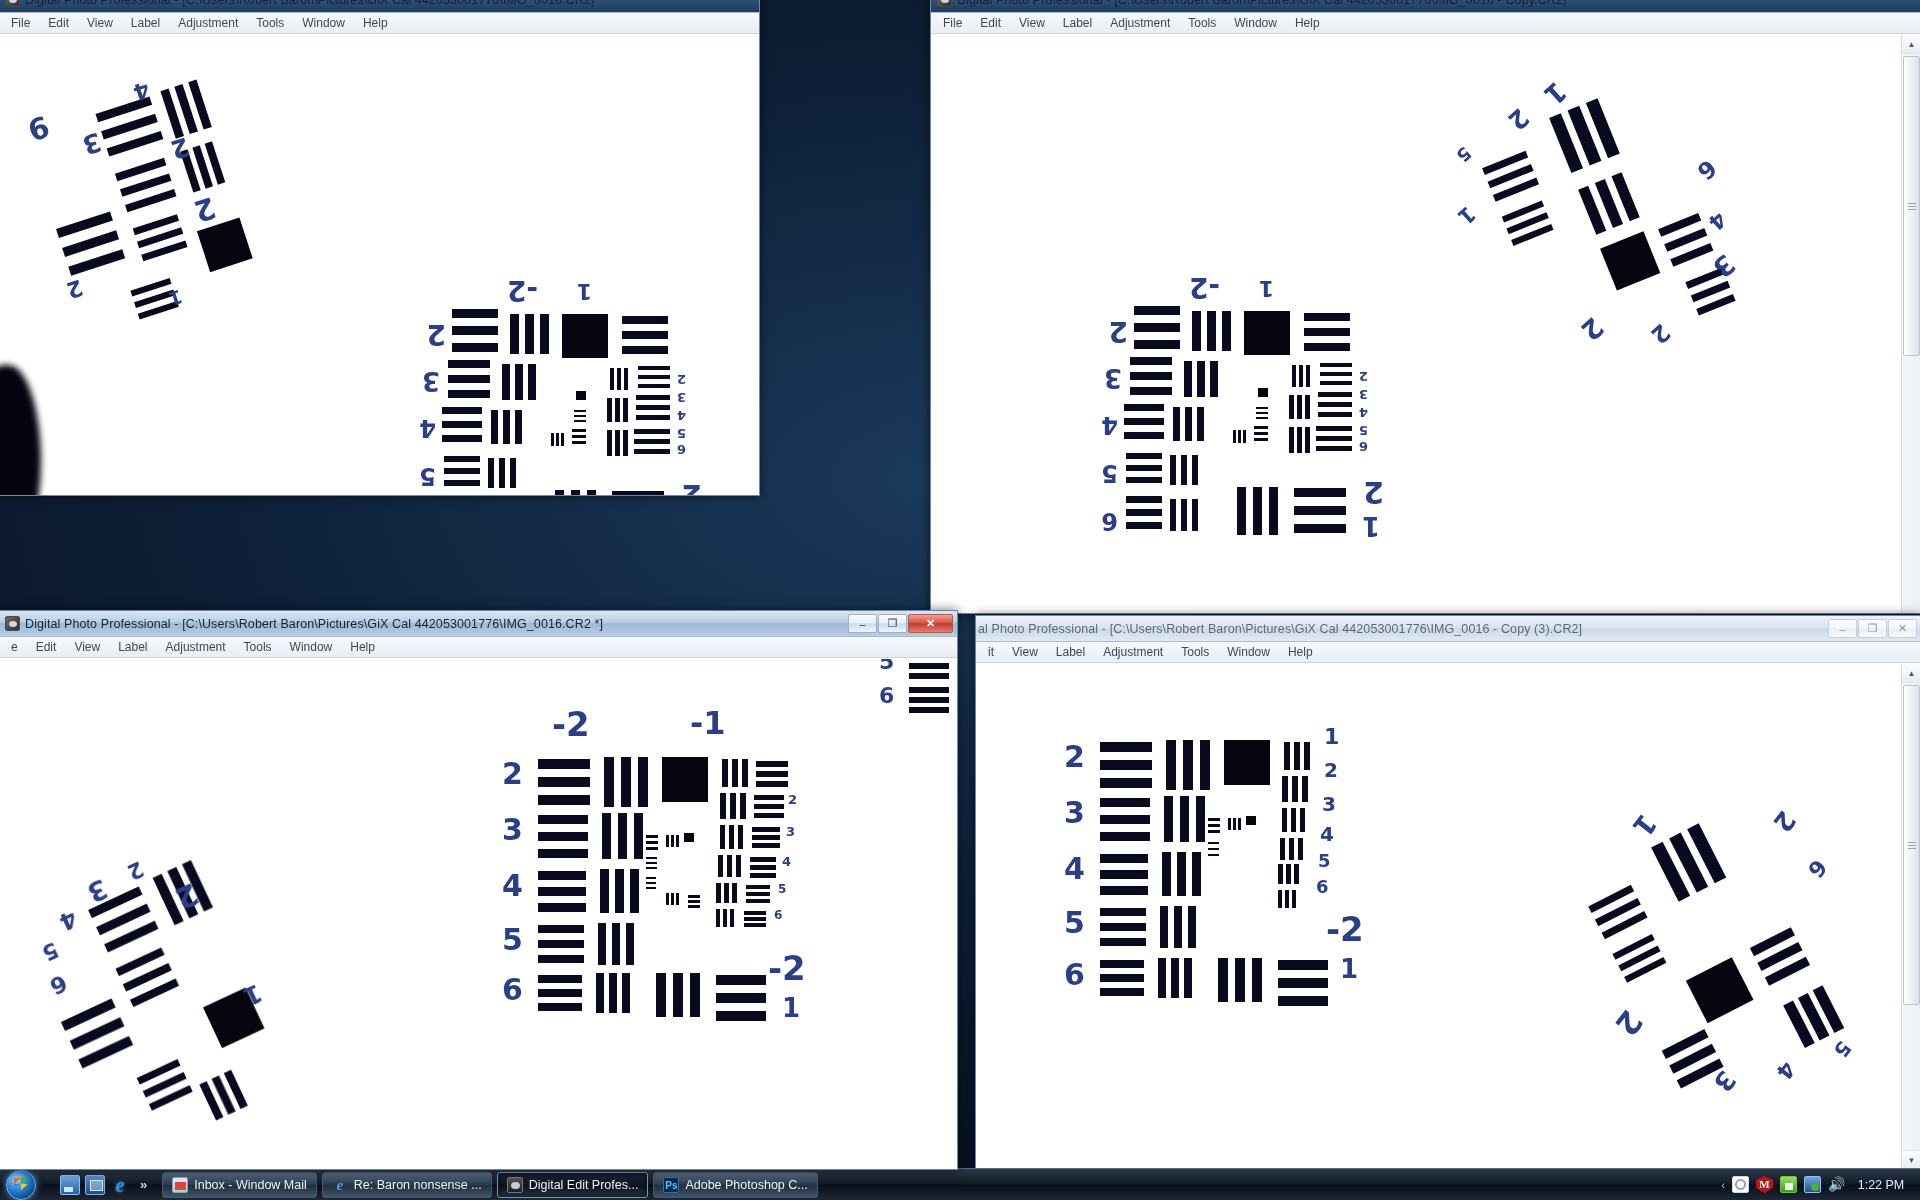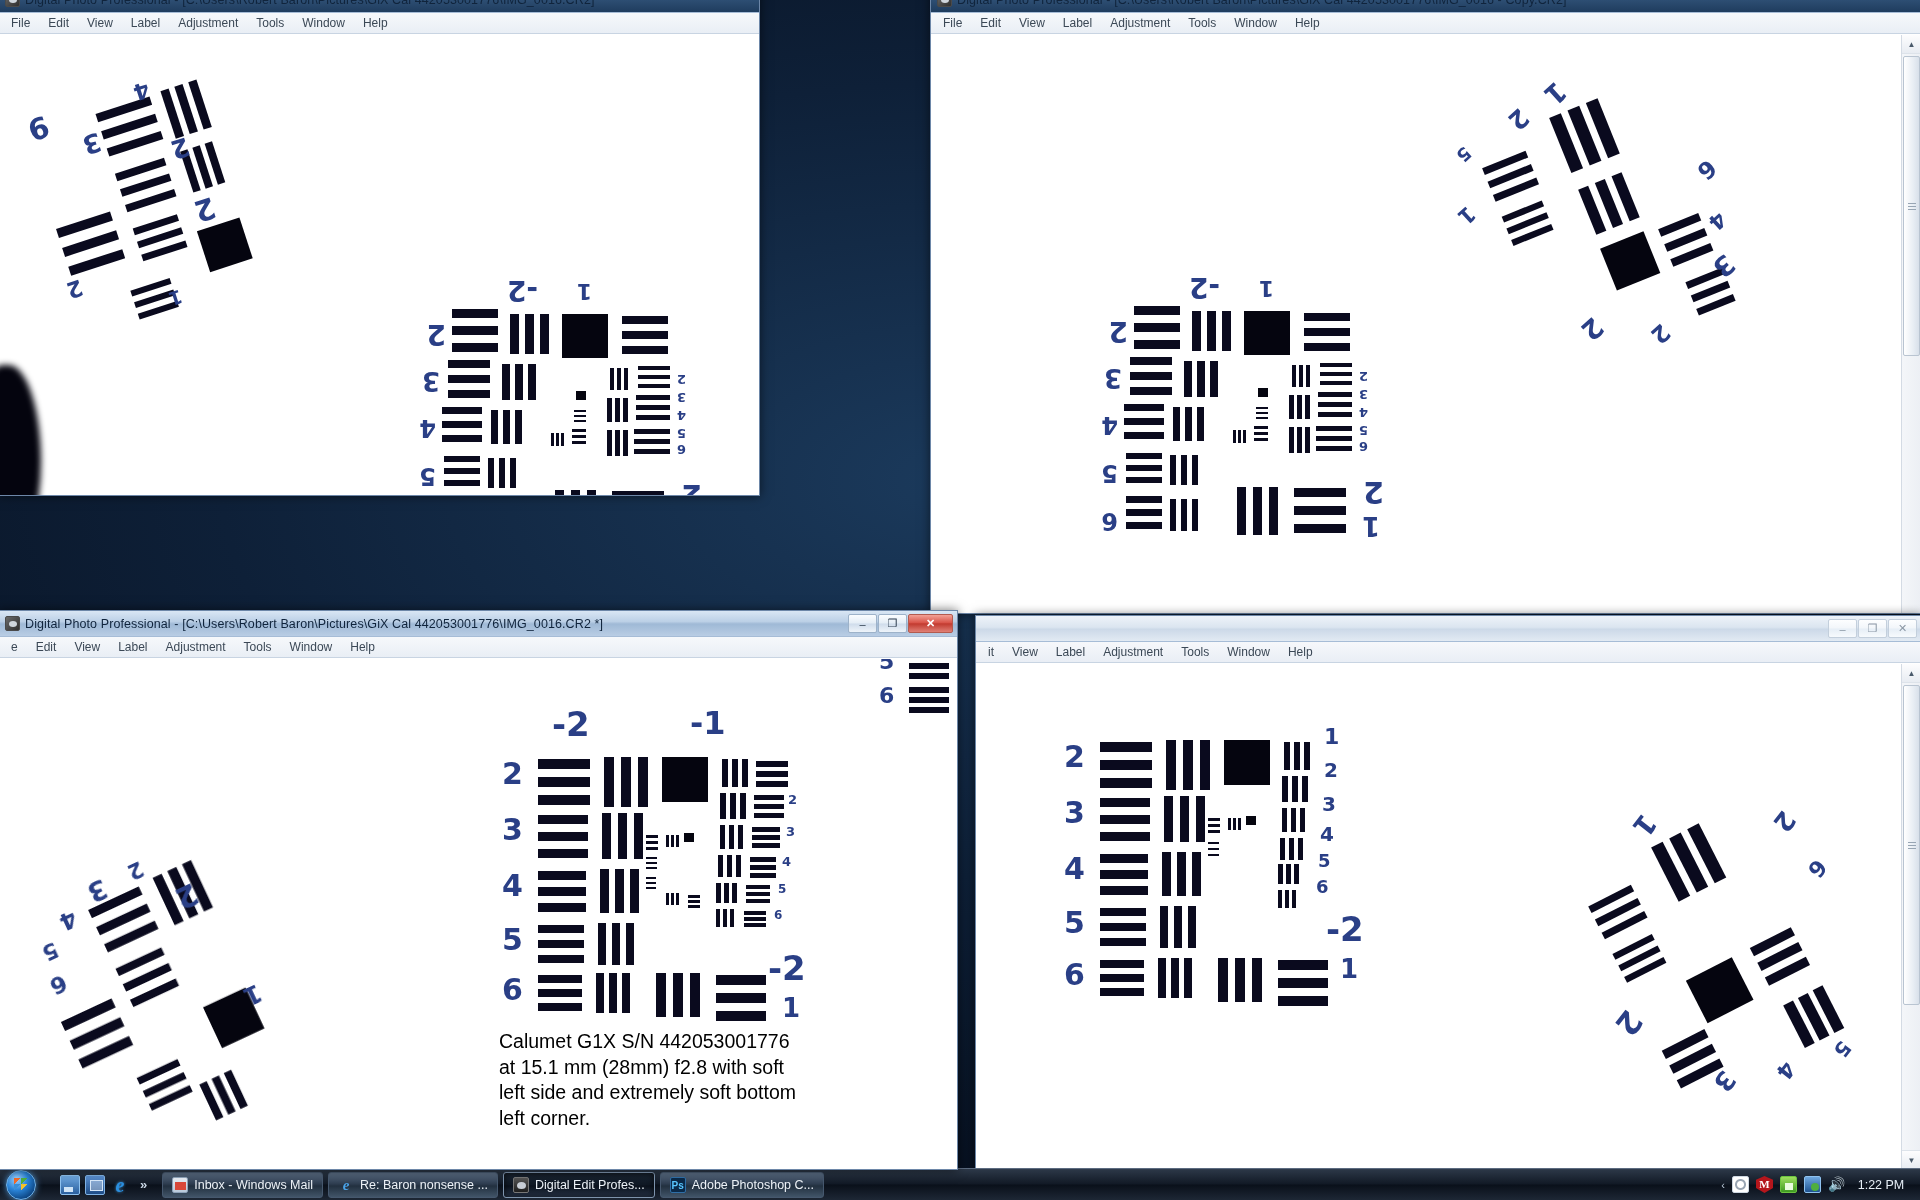--- a/index.html
+++ b/index.html
@@ -608,27 +608,27 @@
           <div class="bar" style="left:180px;top:248px;width:9px;height:44px;"></div>
           <div class="lbl" style="left:46px;top:68px;font-size:26px;transform:rotate(180deg);">6</div>
           <div class="lbl" style="left:54px;top:32px;font-size:24px;transform:rotate(180deg);">5</div>
           <div class="lbl" style="left:86px;top:8px;font-size:26px;transform:rotate(180deg);">4</div>
           <div class="lbl" style="left:128px;top:-10px;font-size:30px;transform:rotate(180deg);">3</div>
           <div class="lbl" style="left:178px;top:-10px;font-size:24px;transform:rotate(180deg);">2</div>
           <div class="lbl" style="left:214px;top:36px;font-size:34px;transform:rotate(180deg);">2</div>
           <div class="lbl" style="left:236px;top:168px;font-size:28px;transform:rotate(180deg);">1</div>
         </div>
 
-        <div class="caption" style="left:500px; top:370px;">Calumet G1X S/N 442053001776 at 15.1 mm (28mm) f2.8 with soft left side and extremely soft bottom left corner.</div>
       </div>
     </div>
   </div>
 
   <div class="win" id="w4" style="left:975px; top:615px; width:947px; height:555px;">
     <div class="titlebar inactive">
+      <div class="win-title" style="margin-left:-4px;">al Photo Professional - [C:\Users\Robert Baron\Pictures\GiX Cal 442053001776\IMG_0016 - Copy (3).CR2]</div>
       <div class="win-buttons">
         <div class="wbtn">–</div>
         <div class="wbtn">❐</div>
         <div class="wbtn close">✕</div>
       </div>
     </div>
     <div class="menubar">
       <span class="menuitem">it</span>
       <span class="menuitem">View</span>
       <span class="menuitem">Label</span>
@@ -767,21 +767,21 @@
     </div>
     <div class="ql">
       <div class="qlicon ql-showdesktop"></div>
       <div class="qlicon ql-switch"></div>
       <div class="qlicon ql-ie">e</div>
       <div class="ql-chev">»</div>
     </div>
     <div class="tasks">
       <div class="taskbtn">
         <div class="tico mail"></div>
-        <span>Inbox - Windows Mail</span>
+        <span>Inbox - Window Mail</span>
       </div>
       <div class="taskbtn">
         <div class="tico ie">e</div>
         <span>Re: Baron nonsense ...</span>
       </div>
       <div class="taskbtn active">
         <div class="tico dpp"></div>
         <span>Digital Edit Profes...</span>
       </div>
       <div class="taskbtn">

